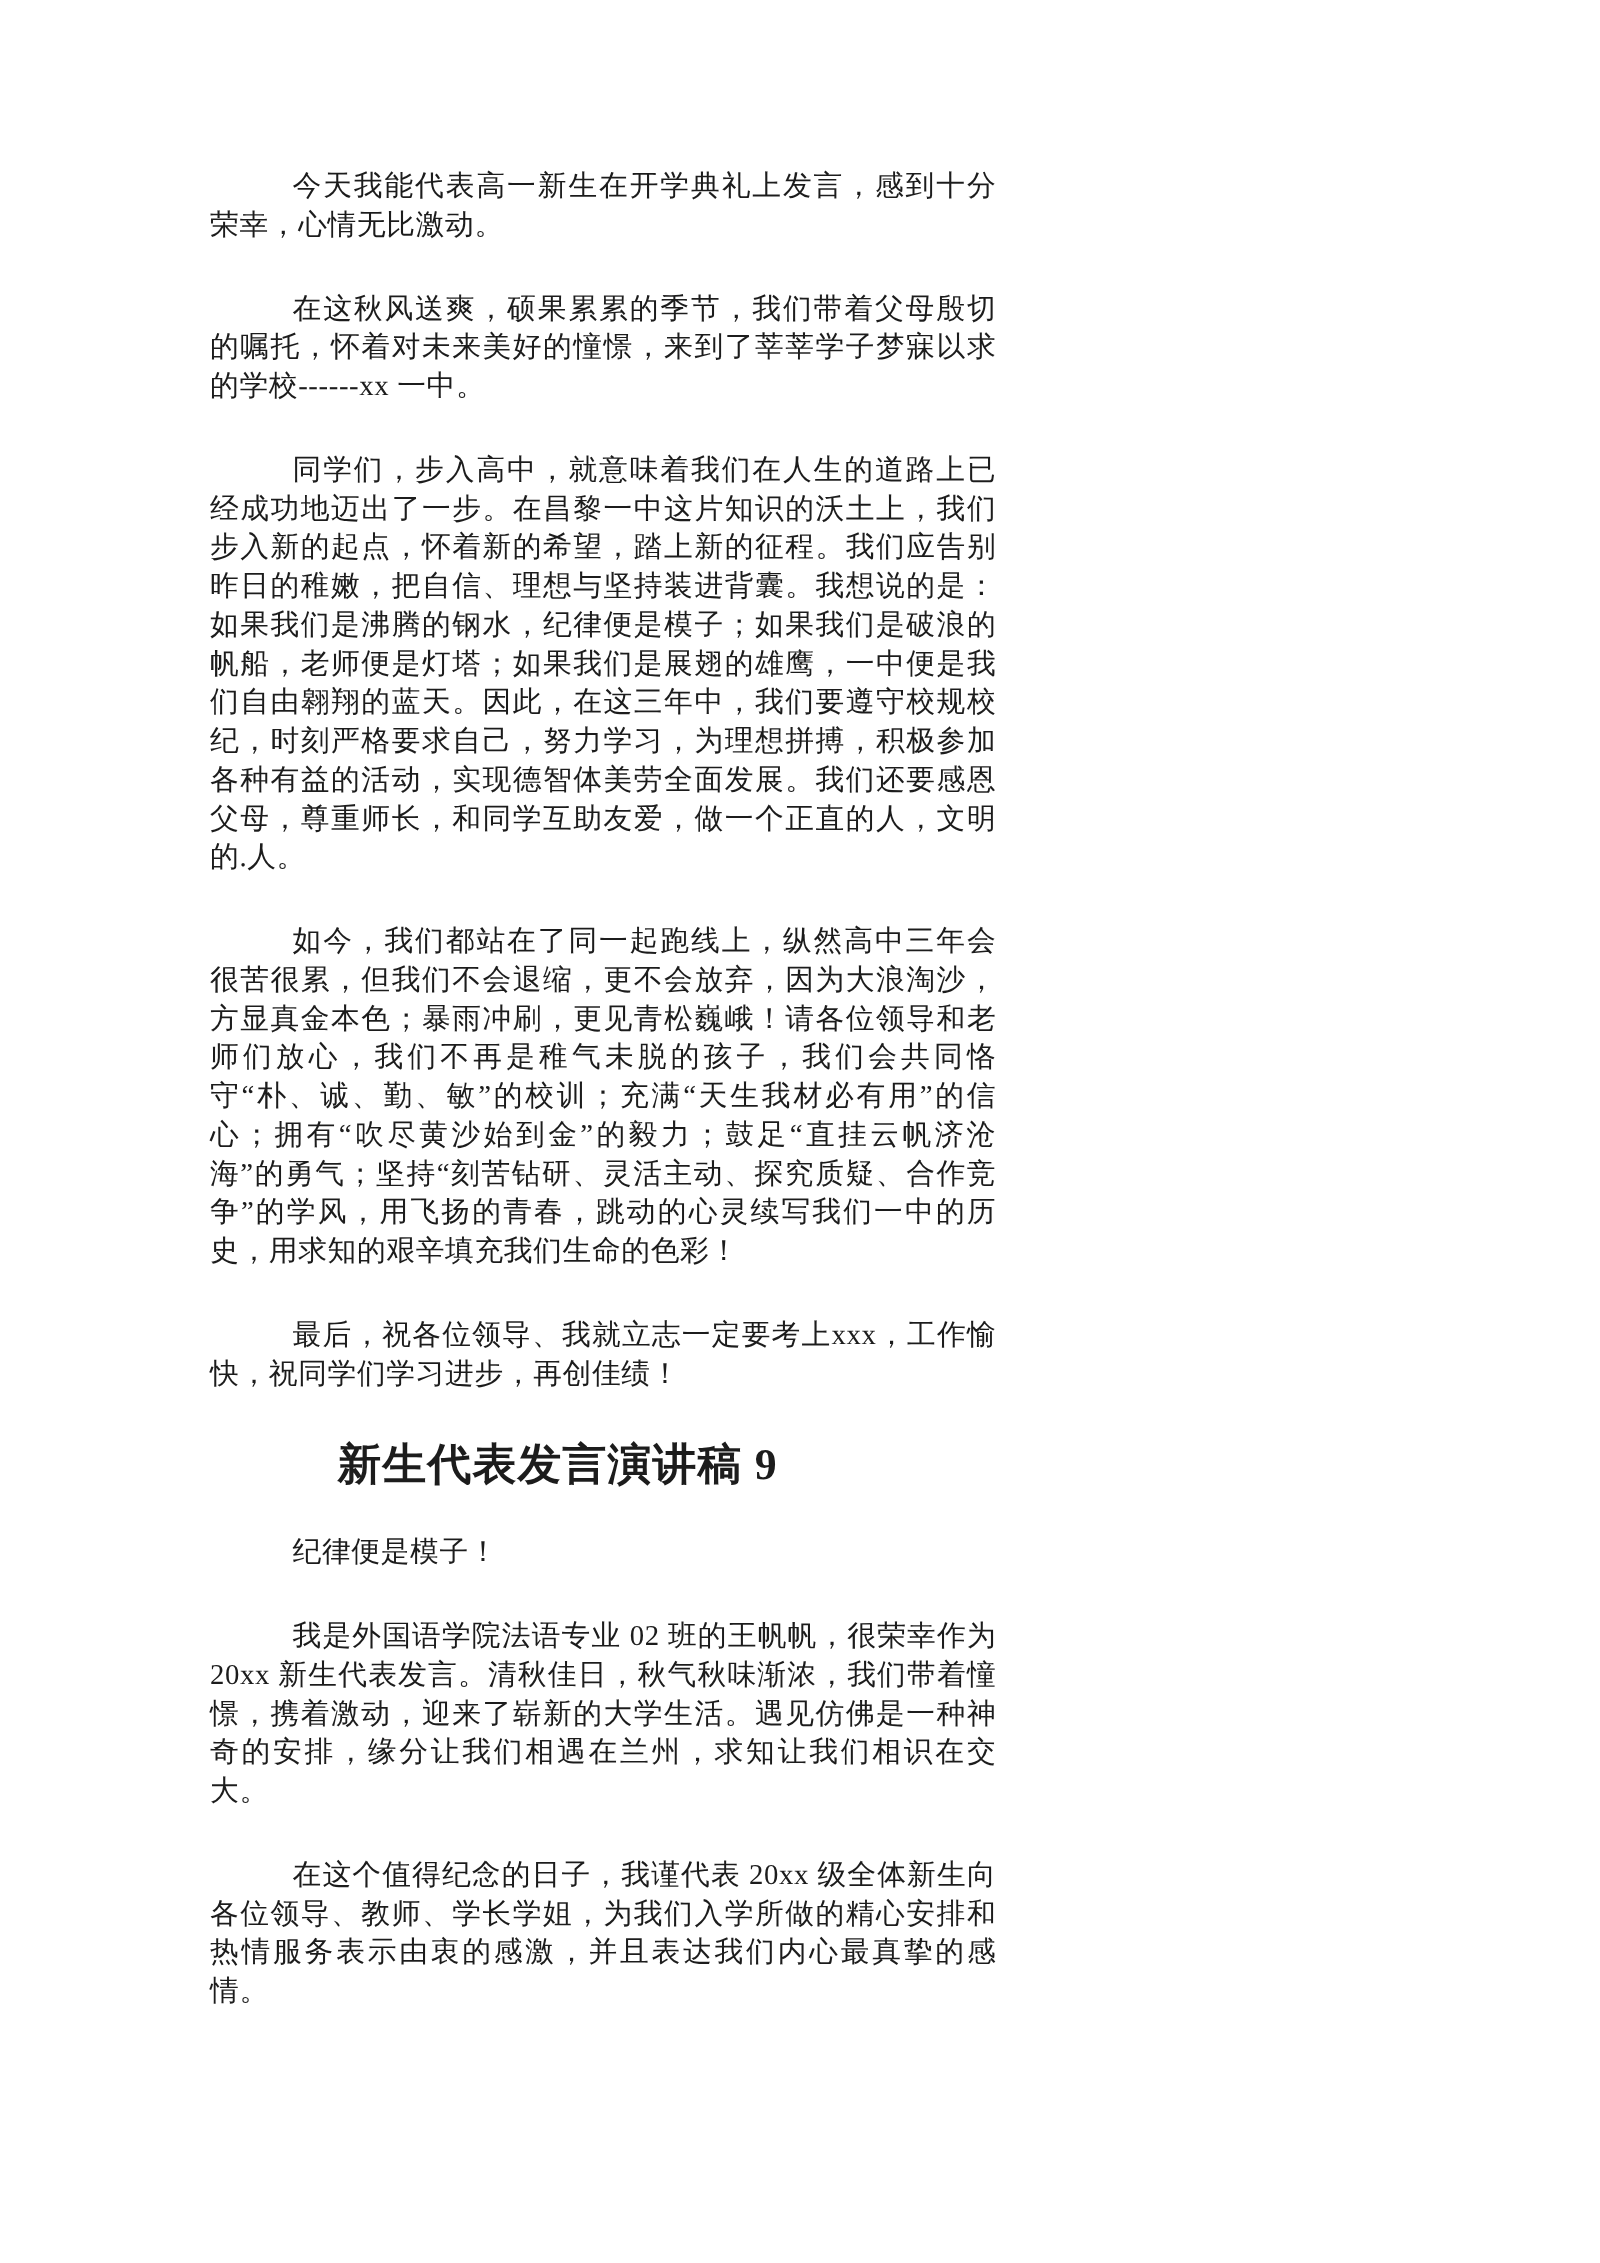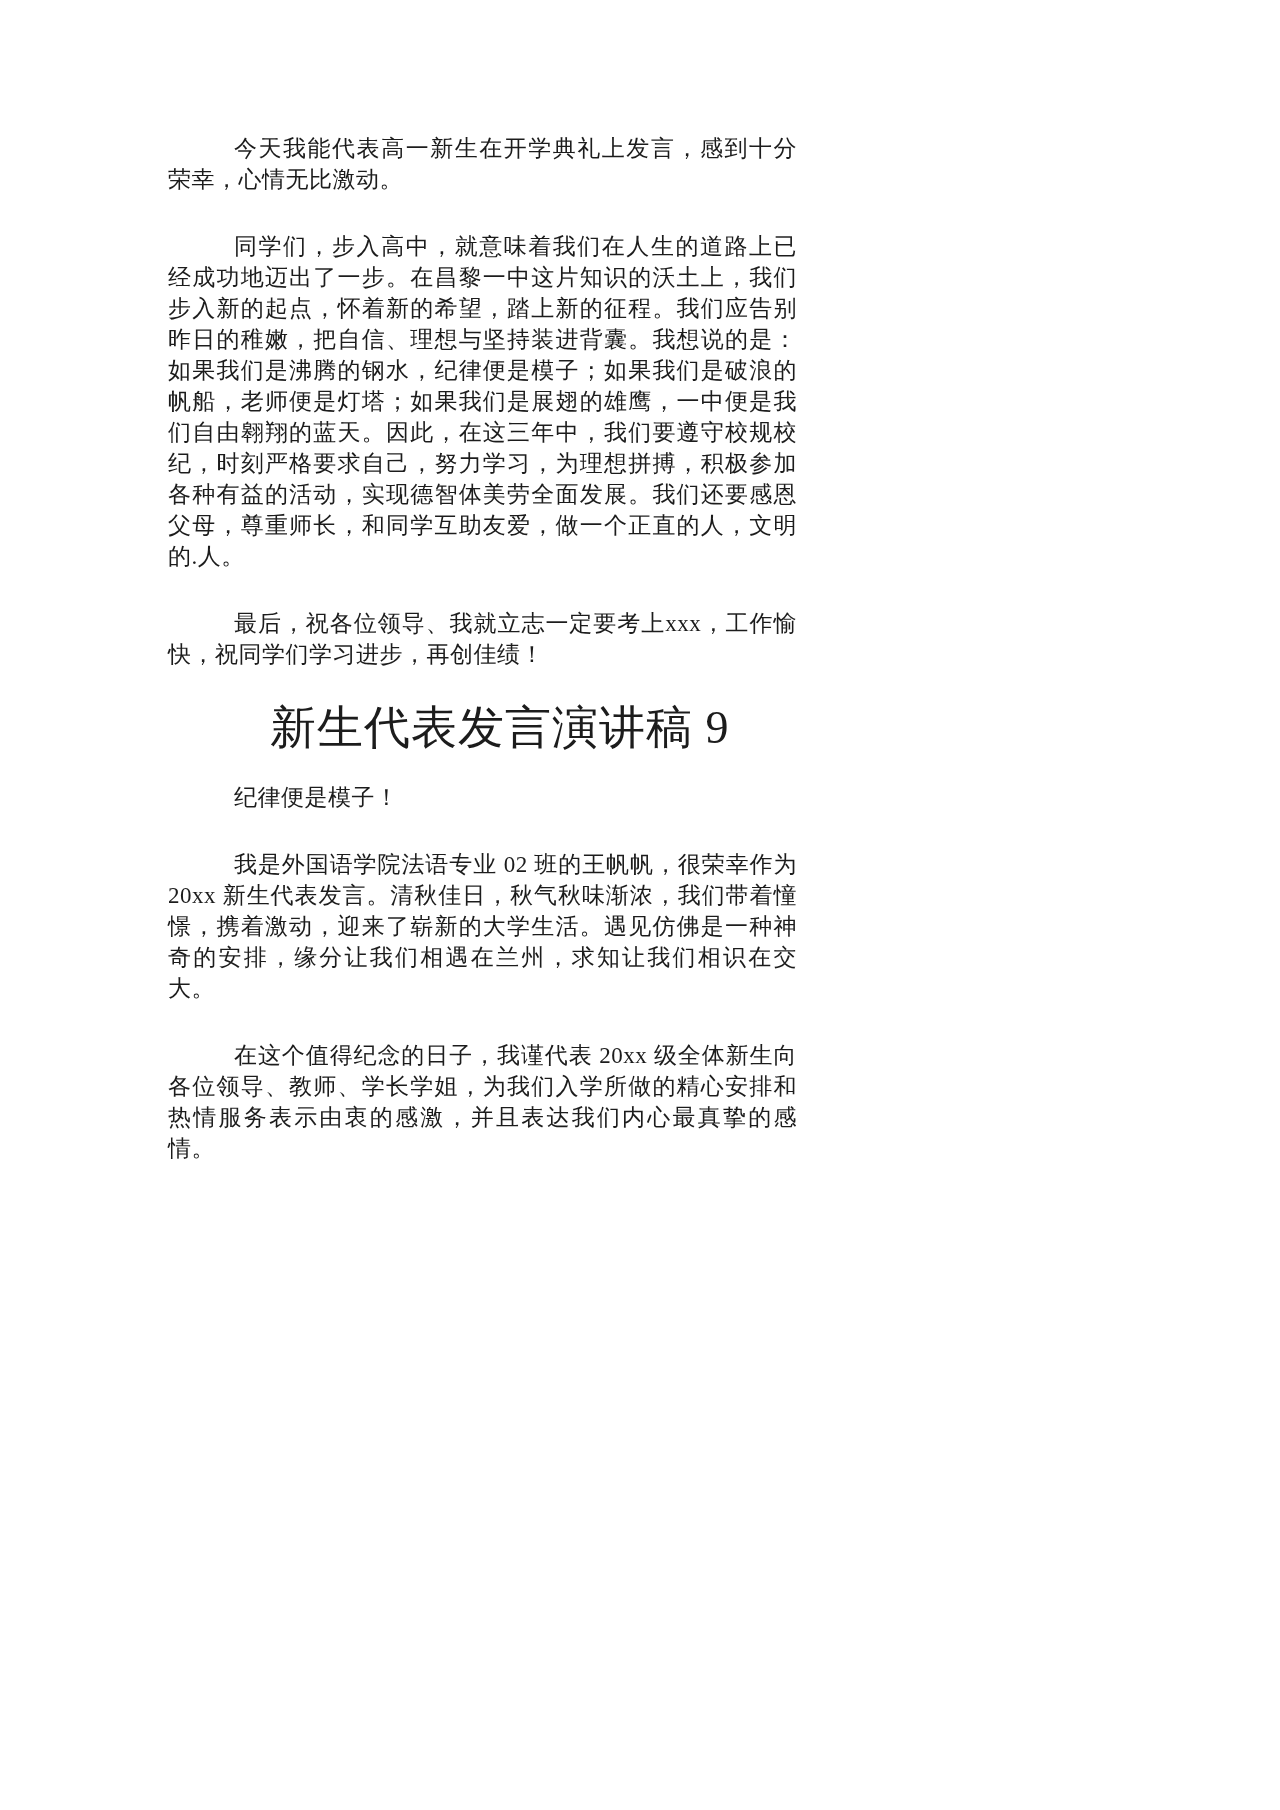--- a/index.html
+++ b/index.html
@@ -25,32 +25,34 @@
     line-height: 31px;
     text-align: justify;
     letter-spacing: 0.5px;
     word-break: break-all;
   }
   .para.indent {
     text-indent: 66px;
   }
   .heading {
     margin: 14px 0 32px 102px;
-    font-size: 46px;
+    font-size: 35px;
     line-height: 44px;
-    font-weight: normal;
+    font-weight: bold;
     letter-spacing: 1px;
   }
 </style>
 </head>
 <body>
 
 <div class="page">
   <div class="content" id="doc-root">
       <p class="para indent">今天我能代表高一新生在开学典礼上发言，感到十分荣幸，心情无比激动。</p>
+      <p class="para indent">在这秋风送爽，硕果累累的季节，我们带着父母殷切的嘱托，怀着对未来美好的憧憬，来到了莘莘学子梦寐以求的学校------xx 一中。</p>
       <p class="para indent">同学们，步入高中，就意味着我们在人生的道路上已经成功地迈出了一步。在昌黎一中这片知识的沃土上，我们步入新的起点，怀着新的希望，踏上新的征程。我们应告别昨日的稚嫩，把自信、理想与坚持装进背囊。我想说的是：如果我们是沸腾的钢水，纪律便是模子；如果我们是破浪的帆船，老师便是灯塔；如果我们是展翅的雄鹰，一中便是我们自由翱翔的蓝天。因此，在这三年中，我们要遵守校规校纪，时刻严格要求自己，努力学习，为理想拼搏，积极参加各种有益的活动，实现德智体美劳全面发展。我们还要感恩父母，尊重师长，和同学互助友爱，做一个正直的人，文明的.人。</p>
+      <p class="para indent">如今，我们都站在了同一起跑线上，纵然高中三年会很苦很累，但我们不会退缩，更不会放弃，因为大浪淘沙，方显真金本色；暴雨冲刷，更见青松巍峨！请各位领导和老师们放心，我们不再是稚气未脱的孩子，我们会共同恪守“朴、诚、勤、敏”的校训；充满“天生我材必有用”的信心；拥有“吹尽黄沙始到金”的毅力；鼓足“直挂云帆济沧海”的勇气；坚持“刻苦钻研、灵活主动、探究质疑、合作竞争”的学风，用飞扬的青春，跳动的心灵续写我们一中的历史，用求知的艰辛填充我们生命的色彩！</p>
       <p class="para indent">最后，祝各位领导、我就立志一定要考上xxx，工作愉快，祝同学们学习进步，再创佳绩！</p>
       <h2 class="heading">新生代表发言演讲稿 9</h2>
       <p class="para indent">纪律便是模子！</p>
       <p class="para indent">我是外国语学院法语专业 02 班的王帆帆，很荣幸作为 20xx 新生代表发言。清秋佳日，秋气秋味渐浓，我们带着憧憬，携着激动，迎来了崭新的大学生活。遇见仿佛是一种神奇的安排，缘分让我们相遇在兰州，求知让我们相识在交大。</p>
       <p class="para indent">在这个值得纪念的日子，我谨代表 20xx 级全体新生向各位领导、教师、学长学姐，为我们入学所做的精心安排和热情服务表示由衷的感激，并且表达我们内心最真挚的感情。</p>
     </div>
 </div>
 
 </body></html>

